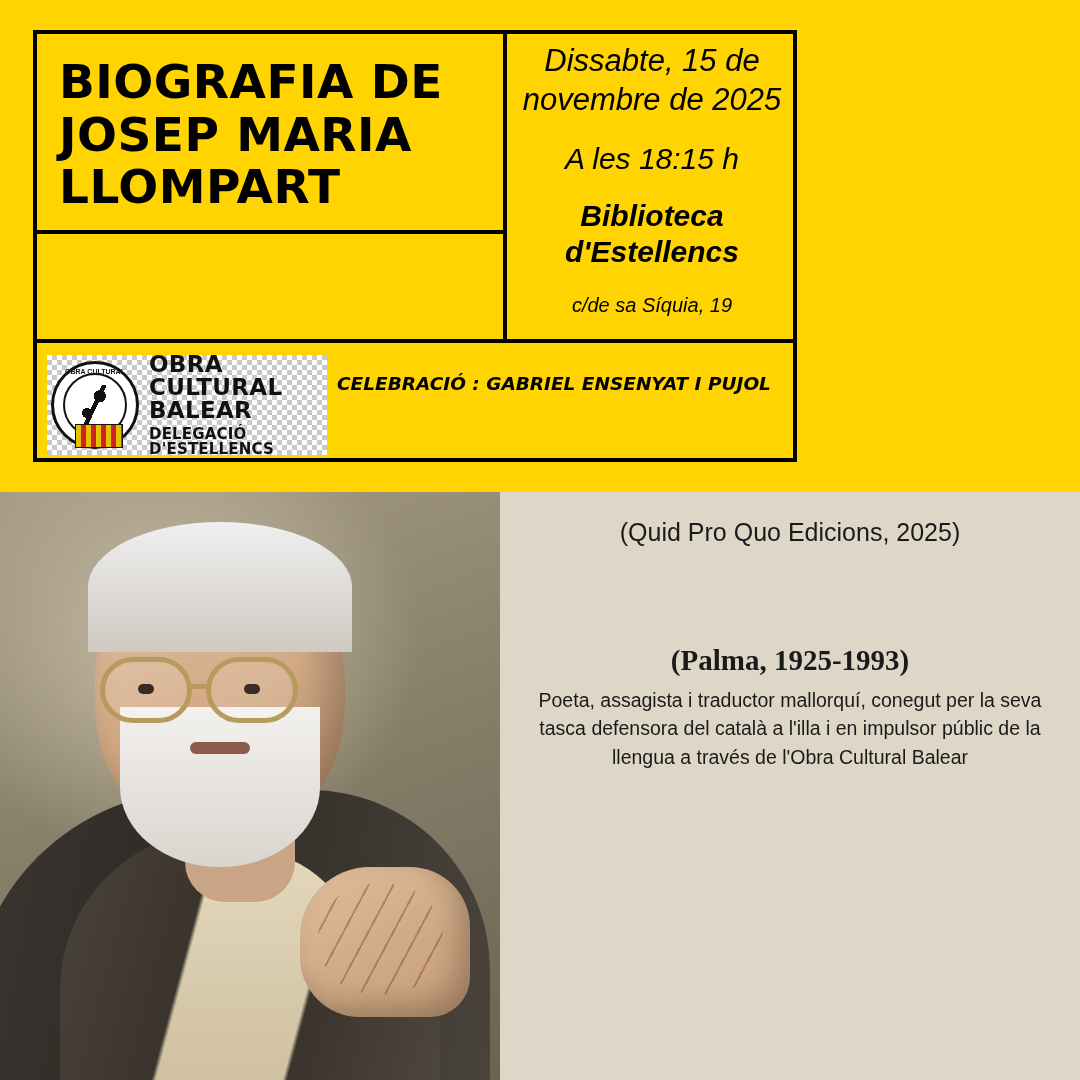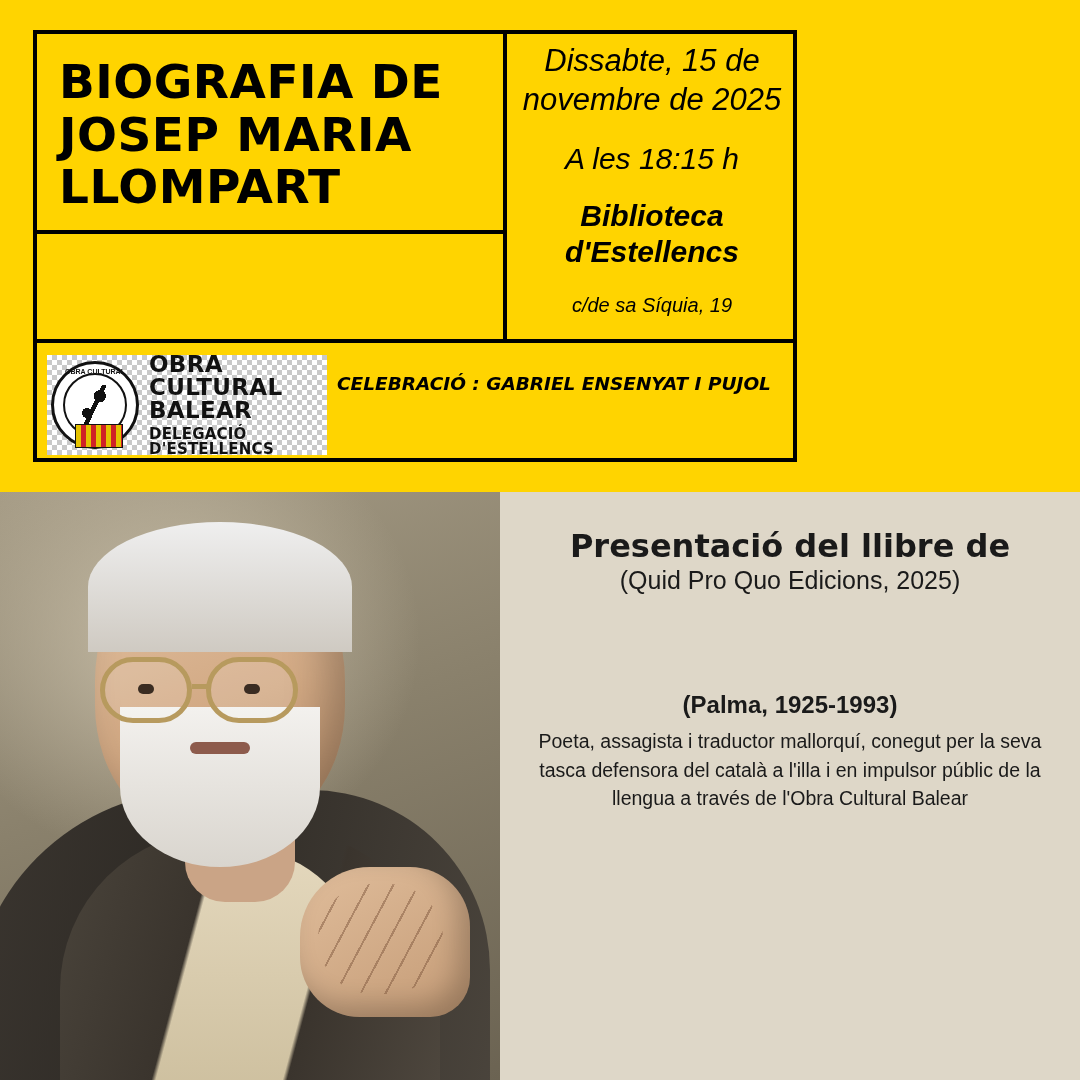--- a/index.html
+++ b/index.html
@@ -349,23 +349,23 @@
   .bio-block {
     margin-top: 94px;
   }
   .bio-name {
     font-family: "DejaVu Sans", sans-serif;
     font-weight: 700;
     font-size: 21px;
     line-height: 1.35;
   }
   .bio-dates {
-    font-family: Liberation Sans, sans-serif;
-    font-weight: 700;
-    font-size: 24px;
+    font-family: Liberation Serif, serif;
+    font-weight: 700;
+    font-size: 29px;
     line-height: 1.35;
   }
   .bio-text {
     font-size: 19.5px;
     line-height: 1.45;
     margin-top: 6px;
   }
 </style>
 </head>
 <body>
@@ -433,21 +433,20 @@
       <div class="ph-glass-l"></div>
       <div class="ph-glass-r"></div>
       <div class="ph-bridge"></div>
       <div class="ph-eye-l"></div>
       <div class="ph-eye-r"></div>
       <div class="ph-hands"></div>
       <div class="ph-fingers"></div>
     </div>
 
     <div class="text-col">
-      <div class="book-head">Presentació del llibre de</div>
       <div class="book-pub">(Quid Pro Quo Edicions, 2025)</div>
 
       <div class="bio-block">
         <div class="bio-dates">(Palma, 1925-1993)</div>
         <div class="bio-text">Poeta, assagista i traductor mallorquí, conegut per la seva tasca defensora del català a l'illa  i en impulsor públic de la llengua a través de l'Obra Cultural Balear</div>
       </div>
     </div>
 
   </div>
 </div>

